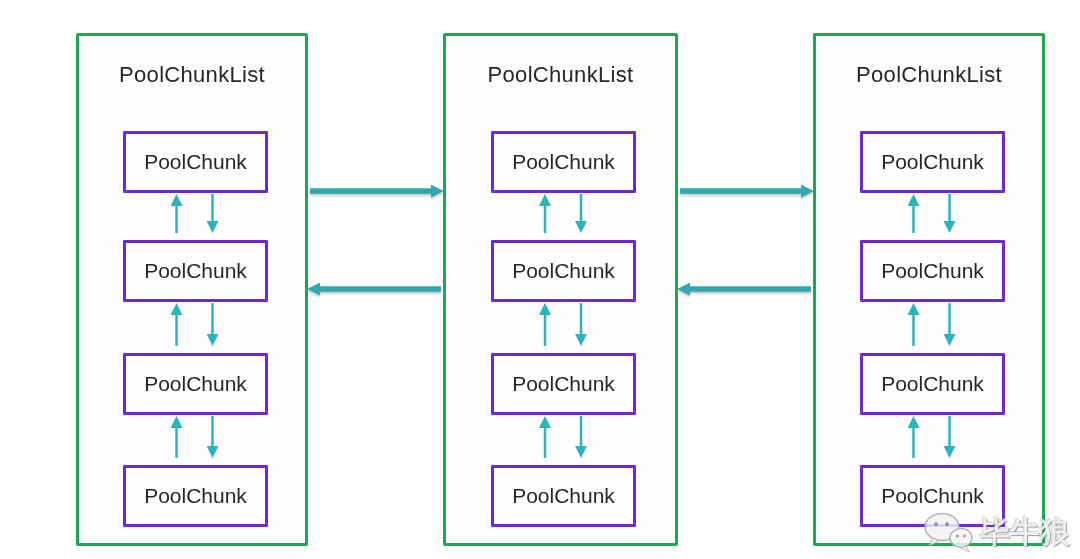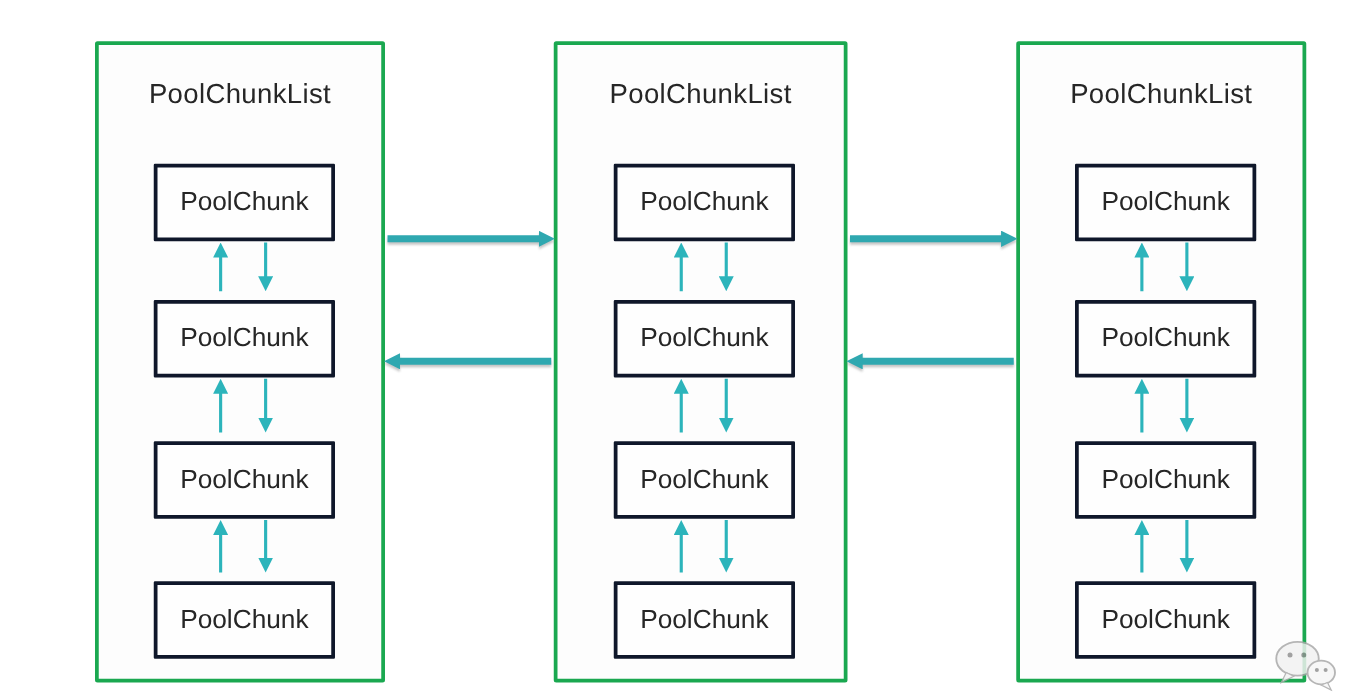--- a/index.html
+++ b/index.html
@@ -10,21 +10,21 @@
   .pool-list{
     position:absolute;box-sizing:border-box;
     border:3px solid #1AA850;background:#fdfdfd;border-radius:2px;
   }
   .list-title{
     position:absolute;top:26px;left:0;right:0;text-align:center;
     font-size:22px;color:#262626;letter-spacing:.3px;
   }
   .pool-chunk{
     position:absolute;box-sizing:border-box;
-    border:3px solid #0f172a;background:#fefefe;border-radius:1px;
+    border:3px solid #6d28d9;background:#fefefe;border-radius:1px;
     display:flex;align-items:center;justify-content:center;
     font-size:21px;color:#262626;
   }
   #arrow-layer{position:absolute;left:0;top:0;z-index:3;pointer-events:none;}
   .h-arrow{stroke:#2FA8B0;stroke-width:5.5;filter:drop-shadow(0 2px 1px rgba(125,125,125,.45));}
   .v-arrow{stroke:#2CB4BB;stroke-width:2.5;}
   .watermark{
     position:absolute;right:10px;bottom:6px;z-index:5;
     display:flex;flex-direction:column;align-items:flex-end;
     color:#ededed;font-weight:700;opacity:.93;
@@ -105,15 +105,16 @@
           <ellipse cx="20" cy="16" rx="17" ry="13.5" fill="#f1f1f1" stroke="#a8a8a8" stroke-width="1.5"></ellipse>
           <path d="M11 27 L7 35 L17 30 Z" fill="#f1f1f1" stroke="#a8a8a8" stroke-width="1"></path>
           <circle cx="14" cy="13" r="2" fill="#8f8f8f"></circle>
           <circle cx="25" cy="13" r="2" fill="#8f8f8f"></circle>
           <ellipse cx="39" cy="27" rx="11" ry="9.5" fill="#f5f5f5" stroke="#a8a8a8" stroke-width="1.5"></ellipse>
           <path d="M44 35 L47 41 L39 37 Z" fill="#f5f5f5" stroke="#a8a8a8" stroke-width="1"></path>
           <circle cx="35.5" cy="25" r="1.6" fill="#8f8f8f"></circle>
           <circle cx="42.5" cy="25" r="1.6" fill="#8f8f8f"></circle>
         </g>
       </svg>
+      <span>毕牛狼</span>
     </div>
   </div>
 </div>
 
 </body></html>

